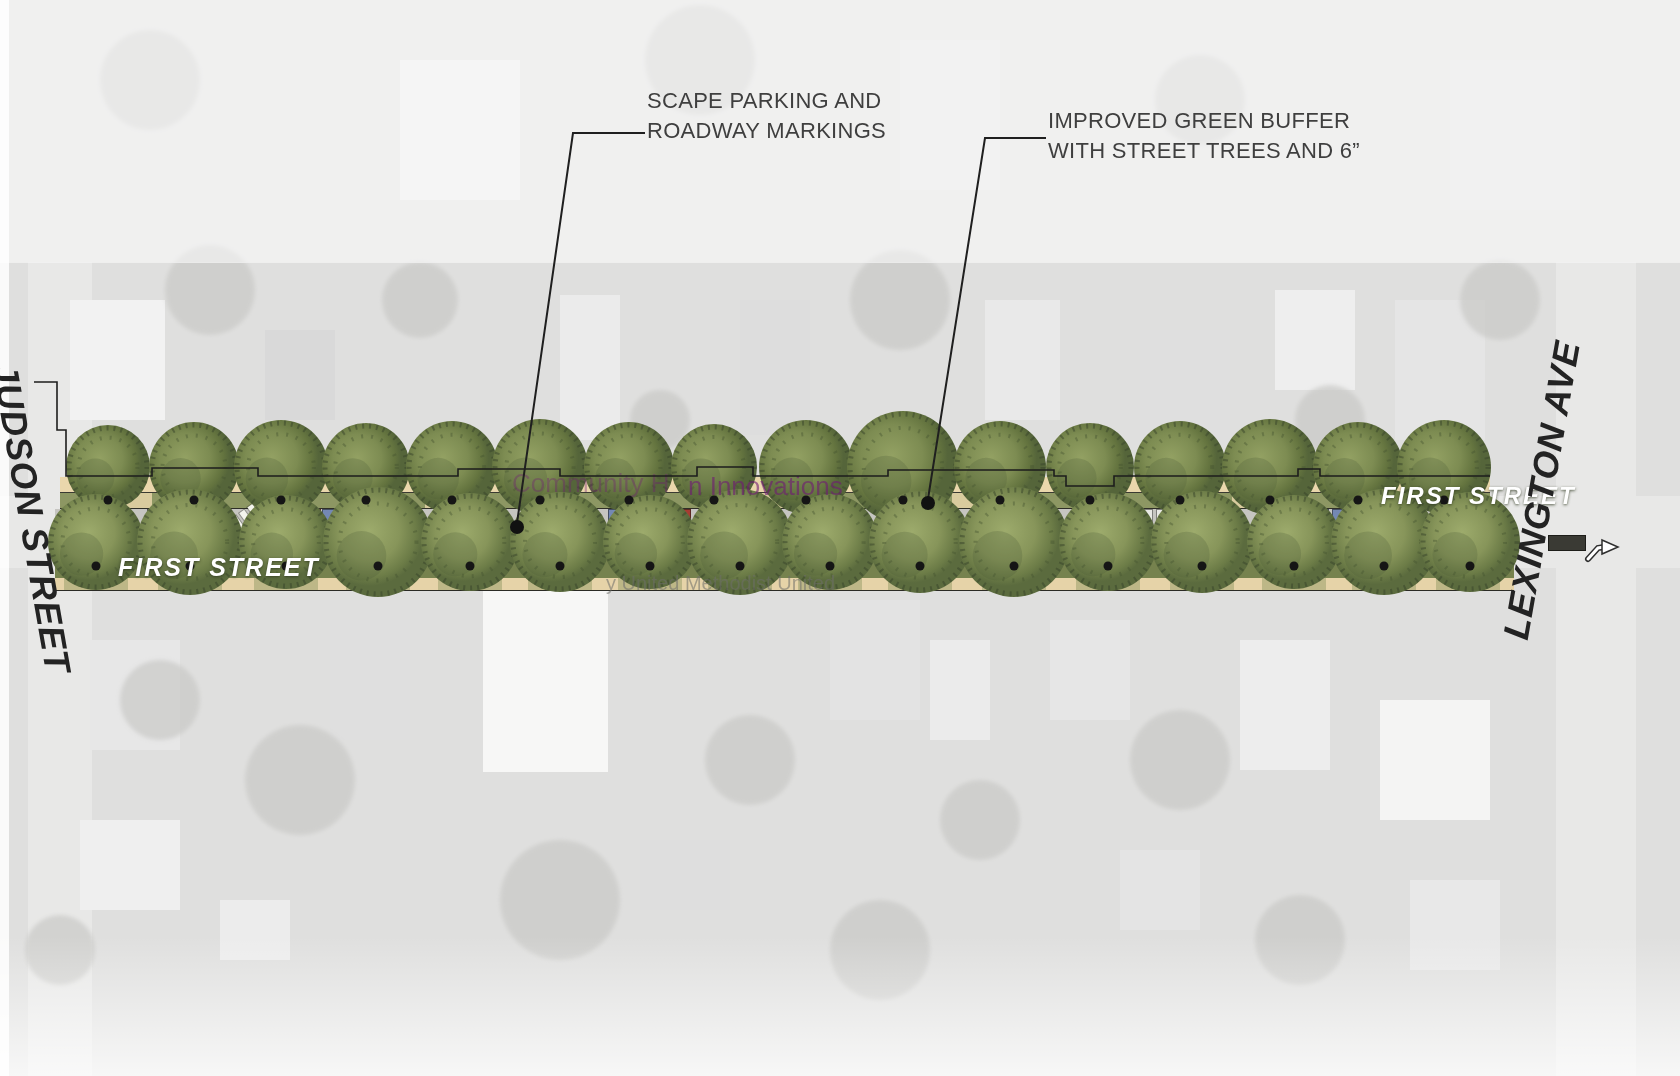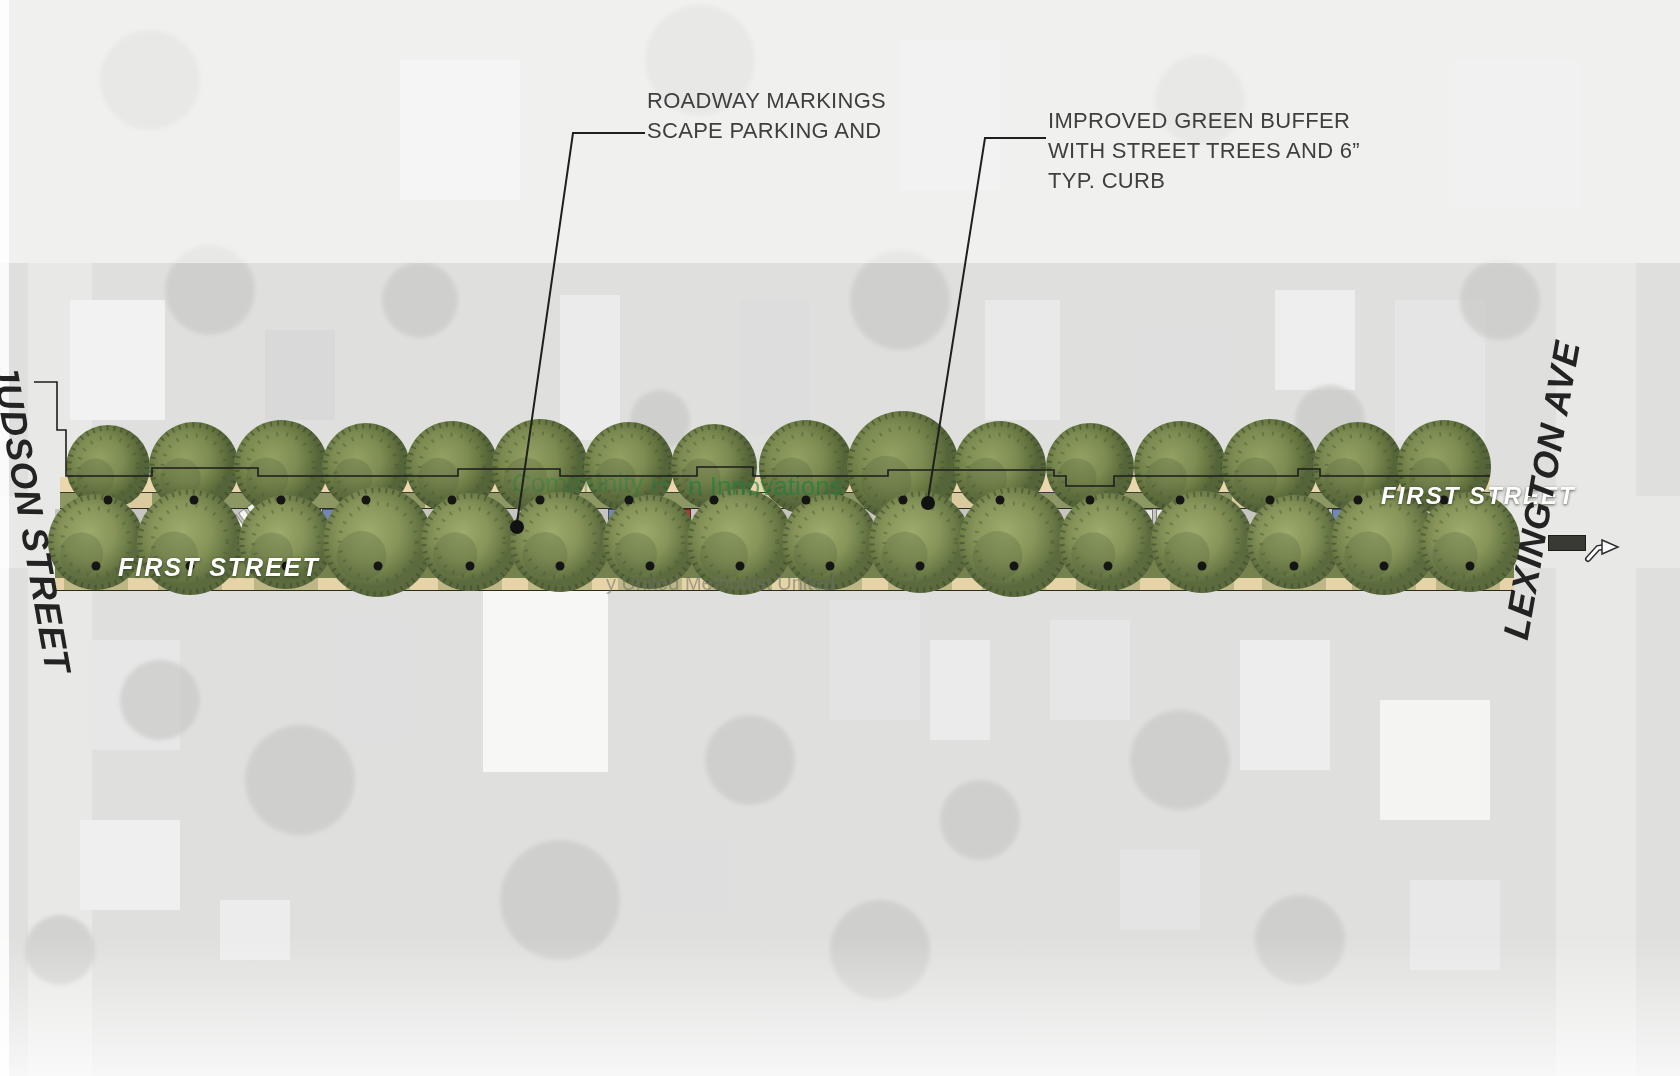--- a/index.html
+++ b/index.html
@@ -54,21 +54,21 @@
   
   .first-street{position:absolute;color:#ffffff;font-weight:bold;font-style:italic;
       font-size:24px;letter-spacing:2px;z-index:32;text-shadow:0 1px 3px rgba(45,55,30,.8);white-space:nowrap;}
   .fs-left{left:118px;top:553px;font-size:25px;}
   .fs-right{left:1381px;top:482px;}
   .cross-street{position:absolute;color:#232323;font-weight:bold;font-style:italic;
       font-size:36px;letter-spacing:1px;z-index:50;white-space:nowrap;width:280px;text-align:center;}
   .judson{left:-112px;top:480px;transform:rotate(80deg);}
   .lexington{left:1400px;top:480px;transform:rotate(-80deg);}
 
-  .watermark{position:absolute;z-index:28;color:#15803d;white-space:nowrap;}
+  .watermark{position:absolute;z-index:28;color:#701a75;white-space:nowrap;}
   .wm1a{left:512px;top:468px;font-size:26px;opacity:.35;}
   .wm1b{left:688px;top:471px;font-size:26px;opacity:.6;}
   .wm2{left:606px;top:572px;font-size:20px;color:#6e6e6a;opacity:.55;}
 
   
   .note{position:absolute;color:#3f3f3f;font-size:22px;line-height:30px;z-index:55;
         letter-spacing:.3px;white-space:nowrap;}
   .note1{left:647px;top:86px;}
   .note2{left:1048px;top:106px;}
   .lines-svg{position:absolute;inset:0;z-index:40;pointer-events:none;}
@@ -493,24 +493,23 @@
     <path d="M1046,138 L985,138 L928,499" fill="none" stroke="#1f1f1f" stroke-width="2"></path>
     <circle cx="928" cy="503" r="7" fill="#111"></circle>
     <g>
       <path d="M1588,559 L1598,548 L1604,547" fill="none" stroke="#2e2e2e" stroke-width="6" stroke-linecap="round"></path>
       <path d="M1588,559 L1598,548 L1604,547" fill="none" stroke="#ffffff" stroke-width="3" stroke-linecap="round"></path>
       <polygon points="1602,540 1618,547 1602,554" fill="#ffffff" stroke="#2e2e2e" stroke-width="1.5"></polygon>
     </g>
   </svg>
 
   <div class="note note1">
+    <div>SCAPE PARKING AND</div>
     <div>ROADWAY MARKINGS</div>
-    <div>SCAPE PARKING AND</div>
   </div>
   <div class="note note2">
     <div>IMPROVED GREEN BUFFER</div>
     <div>WITH STREET TREES AND 6”</div>
-    <div>TYP. CURB</div>
   </div>
 
   <div class="wash-bottom"></div>
   <div class="wash-left"></div>
 </div>
 
 </body></html>

